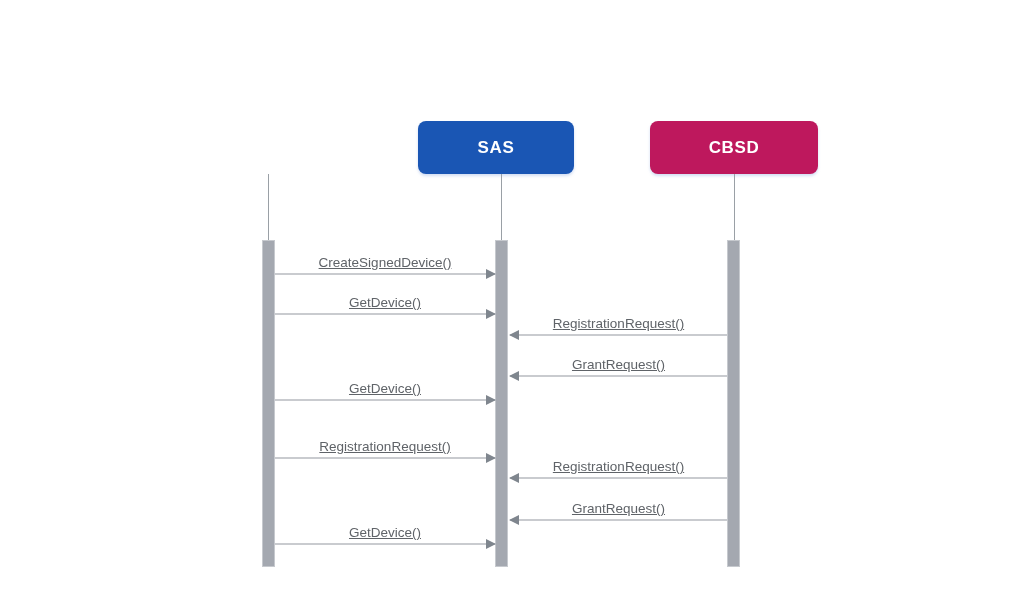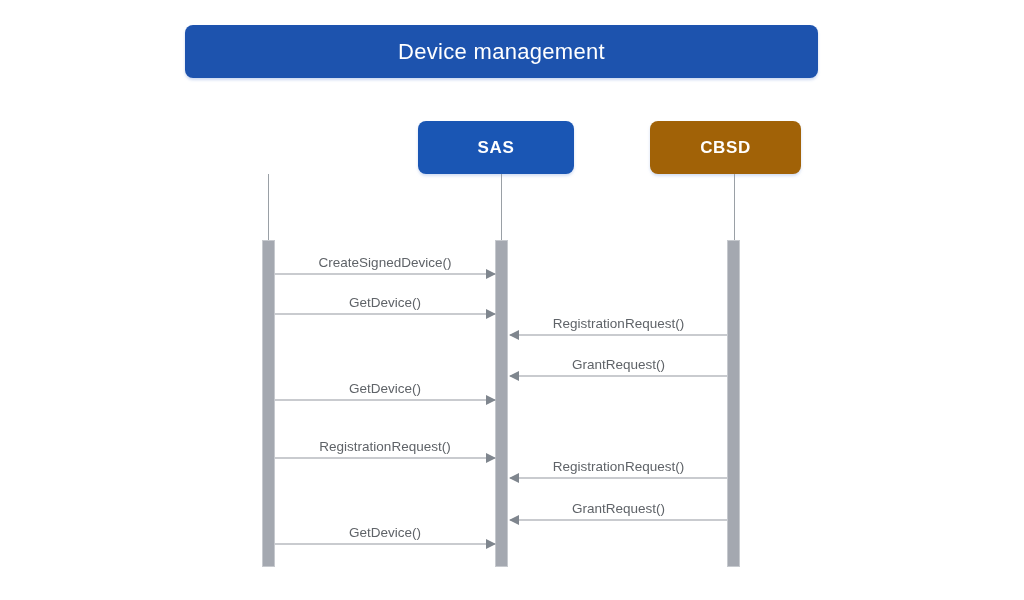--- a/index.html
+++ b/index.html
@@ -36,21 +36,21 @@
     border-radius: 8px;
     display: flex; align-items: center; justify-content: center;
     color: #ffffff;
     font-size: 17px;
     font-weight: bold;
     letter-spacing: 0.6px;
     box-shadow: 0 2px 3px rgba(130,160,220,0.35);
   }
   .actor-client { left: 184px; width: 168px; background: #6D9EF1; }
   .actor-sas    { left: 418px; width: 156px; background: #1A56B4; }
-  .actor-cbsd   { left: 650px; width: 151px; background: #a16207; }
+  .actor-cbsd   { left: 650px; width: 168px; background: #be185d; }
   
   .lifeline {
     position: absolute;
     top: 174px;
     width: 1px;
     height: 66px;
     background: #9AA0A6;
   }
   .lifeline-client { left: 268px; }
   .lifeline-sas    { left: 501px; }
@@ -77,20 +77,21 @@
     background: #C9CBCF;
   }
   .msg-label {
     position: absolute;
     bottom: 5px;
     left: 0; right: 0;
     text-align: center;
     color: #5F6368;
     font-size: 13.5px;
     white-space: nowrap;
+    text-decoration: underline;
   }
   .arrow-head {
     position: absolute;
     top: -4.5px;
     width: 0; height: 0;
     border-top: 5px solid transparent;
     border-bottom: 5px solid transparent;
   }
   .msg-right .arrow-head {
     right: -1px;
@@ -102,23 +103,20 @@
   }
   
   .corridor-cs { left: 275px; width: 220px; }  
   .corridor-bs { left: 510px; width: 217px; }  
 </style>
 </head>
 <body>
 
 <div class="canvas">
 
-  <div class="title-bar">
-    <span>Device management</span>
-  </div>
 
   <div class="actor-box actor-sas">
     <span>SAS</span>
   </div>
   <div class="actor-box actor-cbsd">
     <span>CBSD</span>
   </div>
 
   <div class="lifeline lifeline-client"></div>
   <div class="lifeline lifeline-sas"></div>

